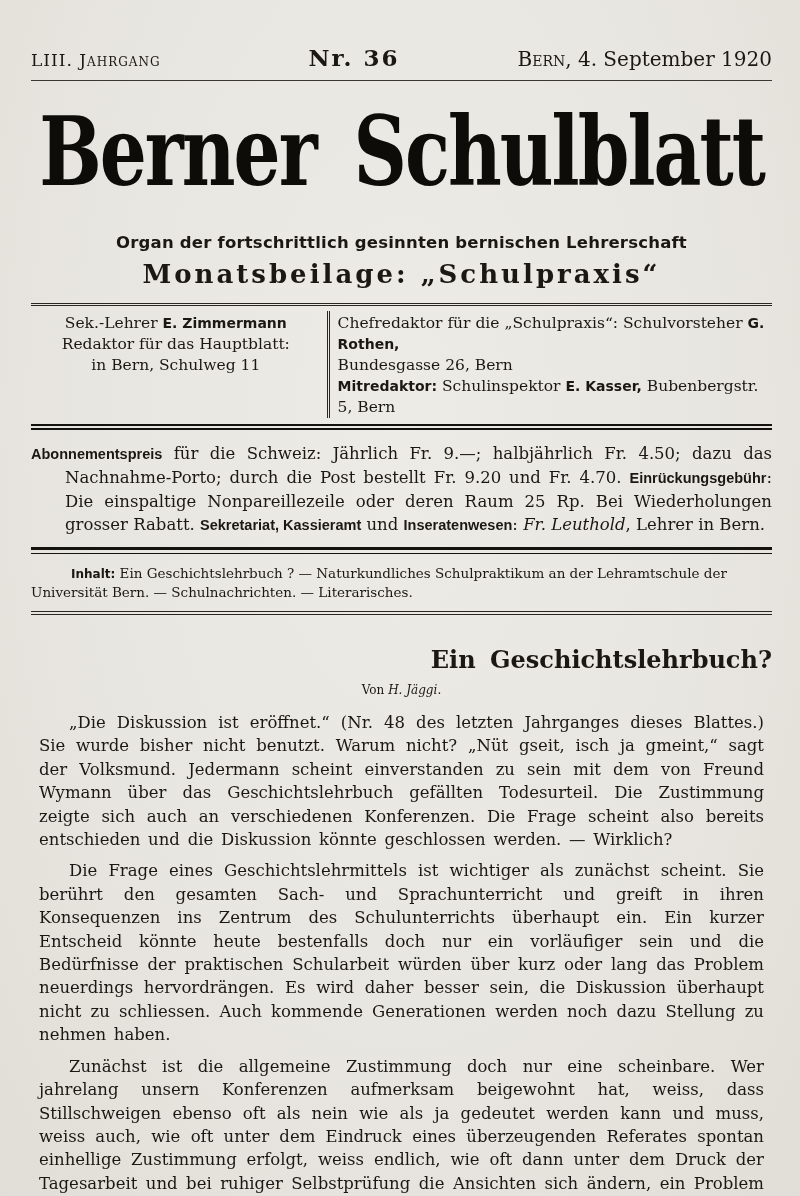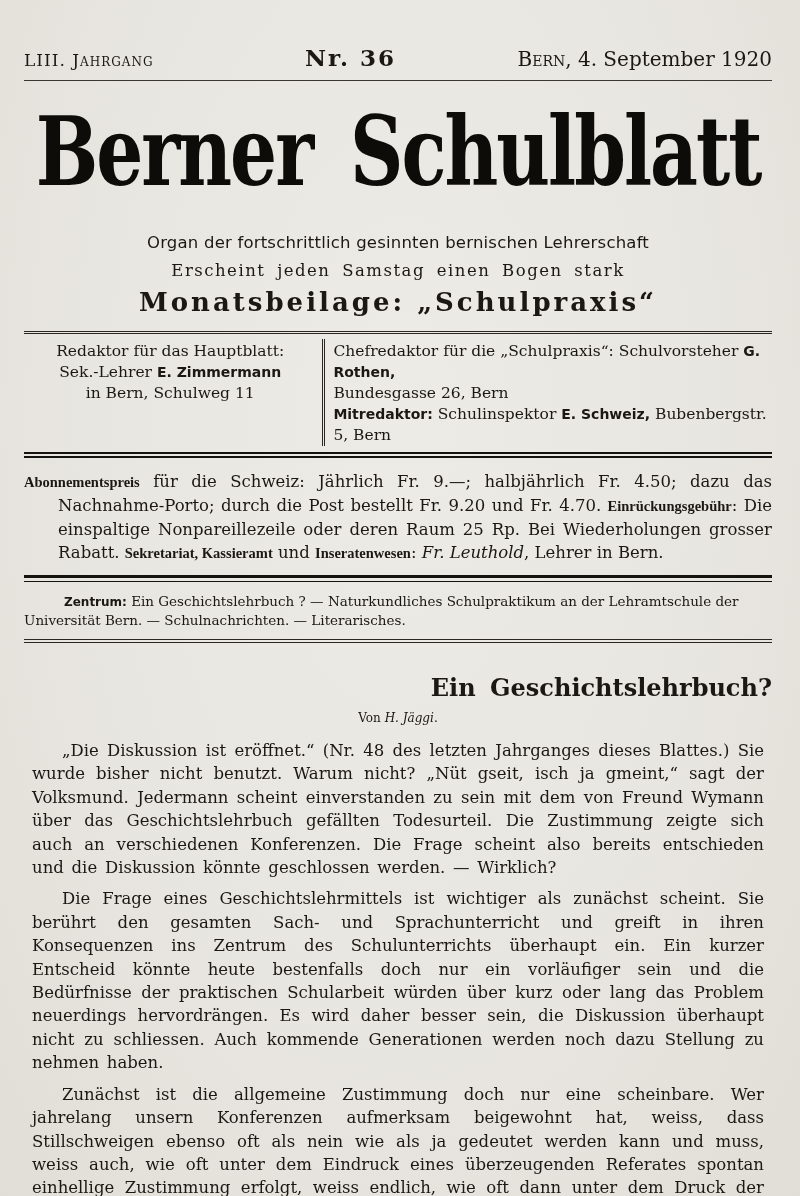--- a/index.html
+++ b/index.html
@@ -5,21 +5,21 @@
   html, body { margin: 0; padding: 0; }
   .page {
     position: relative;
     width: 800px;
     height: 1196px;
     box-sizing: border-box;
     overflow: hidden;
     background: radial-gradient(ellipse at 50% 35%, #edebe6 0%, #e8e6e0 55%, #e0ded7 100%);
     color: #1b1814;
     font-family: "DejaVu Serif", "Liberation Serif", serif;
-    padding: 44px 28px 0 24px;
+    padding: 44px 28px 0 31px;
   }
   .sans { font-family: "DejaVu Sans", "Liberation Sans", sans-serif; }
 
   
   .issue-row {
     display: flex;
     justify-content: space-between;
     align-items: baseline;
   }
   .volume { font-size: 17px; font-variant: small-caps; letter-spacing: 1px; }
@@ -39,21 +39,21 @@
     display: inline-block;
     font-size: 74px;
     font-weight: bold;
     letter-spacing: -2px;
     word-spacing: 14px;
     color: #0e0c09;
     transform: scaleY(1.3);
     transform-origin: top center;
     white-space: nowrap;
   }
-  .subtitle-1 { text-align: center; font-size: 16.5px; font-weight: normal; margin-top: 30px; letter-spacing: 0.2px; }
+  .subtitle-1 { text-align: center; font-size: 16.5px; font-weight: bold; margin-top: 30px; letter-spacing: 0.2px; }
   .subtitle-2 { text-align: center; font-size: 16.5px; margin-top: 9px; letter-spacing: 1.5px; word-spacing: 5px; }
   .subtitle-3 { text-align: center; font-size: 26px; font-weight: bold; margin-top: 7px; letter-spacing: 3px; }
 
   
   .masthead {
     margin-top: 14px;
     border-top: 3px double #2a2723;
     border-bottom: 6px double #15130f;
     display: flex;
     align-items: stretch;
@@ -78,21 +78,21 @@
 
   
   .subscription {
     margin: 12px 0 0 0;
     font-size: 16.5px;
     line-height: 23px;
     text-align: justify;
     padding-left: 34px;
     text-indent: -34px;
   }
-  .subscription .bword { font-family: Liberation Serif, serif; font-weight: bold; font-size: 14.5px; }
+  .subscription .bword { font-family: Liberation Sans, sans-serif; font-weight: bold; font-size: 14.5px; }
   .subscription .iname { font-style: italic; }
 
   .rule-heavy {
     margin-top: 10px;
     height: 3px;
     border-top: 3px solid #15130f;
     border-bottom: 1px solid #15130f;
   }
 
   
@@ -141,41 +141,40 @@
   <div class="issue-row">
     <span class="volume">LIII. Jahrgang</span>
     <span class="issue-no">Nr. 36</span>
     <span class="issue-date"><span class="sc">Bern,</span><span> 4. September 1920</span></span>
   </div>
   <hr class="rule-thin-single">
 
   <h1 class="main-title"><span>Berner Schulblatt</span></h1>
 
   <div class="subtitle-1 sans">Organ der fortschrittlich gesinnten bernischen Lehrerschaft</div>
-  <div class="subtitle-2">Erscheint jeden Samstag einen Bogen stark</div>
   <div class="subtitle-3">Monatsbeilage: „Schulpraxis“</div>
 
   <div class="masthead">
     <div class="col-left">
+      <div><span>Sek.-Lehrer </span><span class="bname">E. Zimmermann</span></div>
       <div>Redaktor für das Hauptblatt:</div>
-      <div><span>Sek.-Lehrer </span><span class="bname">E. Zimmermann</span></div>
       <div>in Bern, Schulweg 11</div>
     </div>
     <div class="col-right">
       <div><span>Chefredaktor für die „Schulpraxis“: Schulvorsteher </span><span class="bname">G. Rothen,</span></div>
       <div>Bundesgasse 26, Bern</div>
-      <div><span class="bname">Mitredaktor:</span><span> Schulinspektor </span><span class="bname">E. Schweiz,</span><span> Bubenbergstr. 5, Bern</span></div>
+      <div><span class="bname">Mitredaktor:</span><span> Schulinspektor </span><span class="bname">E. Kasser,</span><span> Bubenbergstr. 5, Bern</span></div>
     </div>
   </div>
 
   <p class="subscription"><span class="bword">Abonnementspreis</span><span> für die Schweiz: Jährlich Fr. 9.—; halbjährlich Fr. 4.50; dazu das Nachnahme-Porto; durch die Post bestellt Fr. 9.20 und Fr. 4.70. </span><span class="bword">Einrückungsgebühr</span><span>: Die einspaltige Nonpareillezeile oder deren Raum 25 Rp. Bei Wiederholungen grosser Rabatt. </span><span class="bword">Sekretariat, Kassieramt</span><span> und </span><span class="bword">Inseratenwesen</span><span>: </span><span class="iname">Fr. Leuthold</span><span>, Lehrer in Bern.</span></p>
 
   <div class="rule-heavy"></div>
 
-  <p class="contents"><span class="bword">Zentrum:</span><span> Ein Geschichtslehrbuch ? — Naturkundliches Schulpraktikum an der Lehramtschule der Universität Bern. — Schulnachrichten. — Literarisches.</span></p>
+  <p class="contents"><span class="bword">Inhalt:</span><span> Ein Geschichtslehrbuch ? — Naturkundliches Schulpraktikum an der Lehramtschule der Universität Bern. — Schulnachrichten. — Literarisches.</span></p>
 
   <div class="rule-thin-double"></div>
 
   <h2 class="article-title">Ein Geschichtslehrbuch?</h2>
   <div class="byline"><span>Von </span><span class="author">H. Jäggi</span><span>.</span></div>
 
   <div class="body-text">
     <p>„Die Diskussion ist eröffnet.“ (Nr. 48 des letzten Jahrganges dieses Blattes.) Sie wurde bisher nicht benutzt. Warum nicht? „Nüt gseit, isch ja gmeint,“ sagt der Volksmund. Jedermann scheint einverstanden zu sein mit dem von Freund Wymann über das Geschichtslehrbuch gefällten Todesurteil. Die Zustimmung zeigte sich auch an verschiedenen Konferenzen. Die Frage scheint also bereits entschieden und die Diskussion könnte geschlossen werden. — Wirklich?</p>
     <p>Die Frage eines Geschichtslehrmittels ist wichtiger als zunächst scheint. Sie berührt den gesamten Sach- und Sprachunterricht und greift in ihren Konsequenzen ins Zentrum des Schulunterrichts überhaupt ein. Ein kurzer Entscheid könnte heute bestenfalls doch nur ein vorläufiger sein und die Bedürfnisse der praktischen Schularbeit würden über kurz oder lang das Problem neuerdings hervordrängen. Es wird daher besser sein, die Diskussion überhaupt nicht zu schliessen. Auch kommende Generationen werden noch dazu Stellung zu nehmen haben.</p>
     <p>Zunächst ist die allgemeine Zustimmung doch nur eine scheinbare. Wer jahrelang unsern Konferenzen aufmerksam beigewohnt hat, weiss, dass Stillschweigen ebenso oft als nein wie als ja gedeutet werden kann und muss, weiss auch, wie oft unter dem Eindruck eines überzeugenden Referates spontan einhellige Zustimmung erfolgt, weiss endlich, wie oft dann unter dem Druck der Tagesarbeit und bei ruhiger Selbstprüfung die Ansichten sich ändern, ein Problem in neuem Lichte erscheint, die Zustimmung ins Gegenteil umschlägt.</p>

